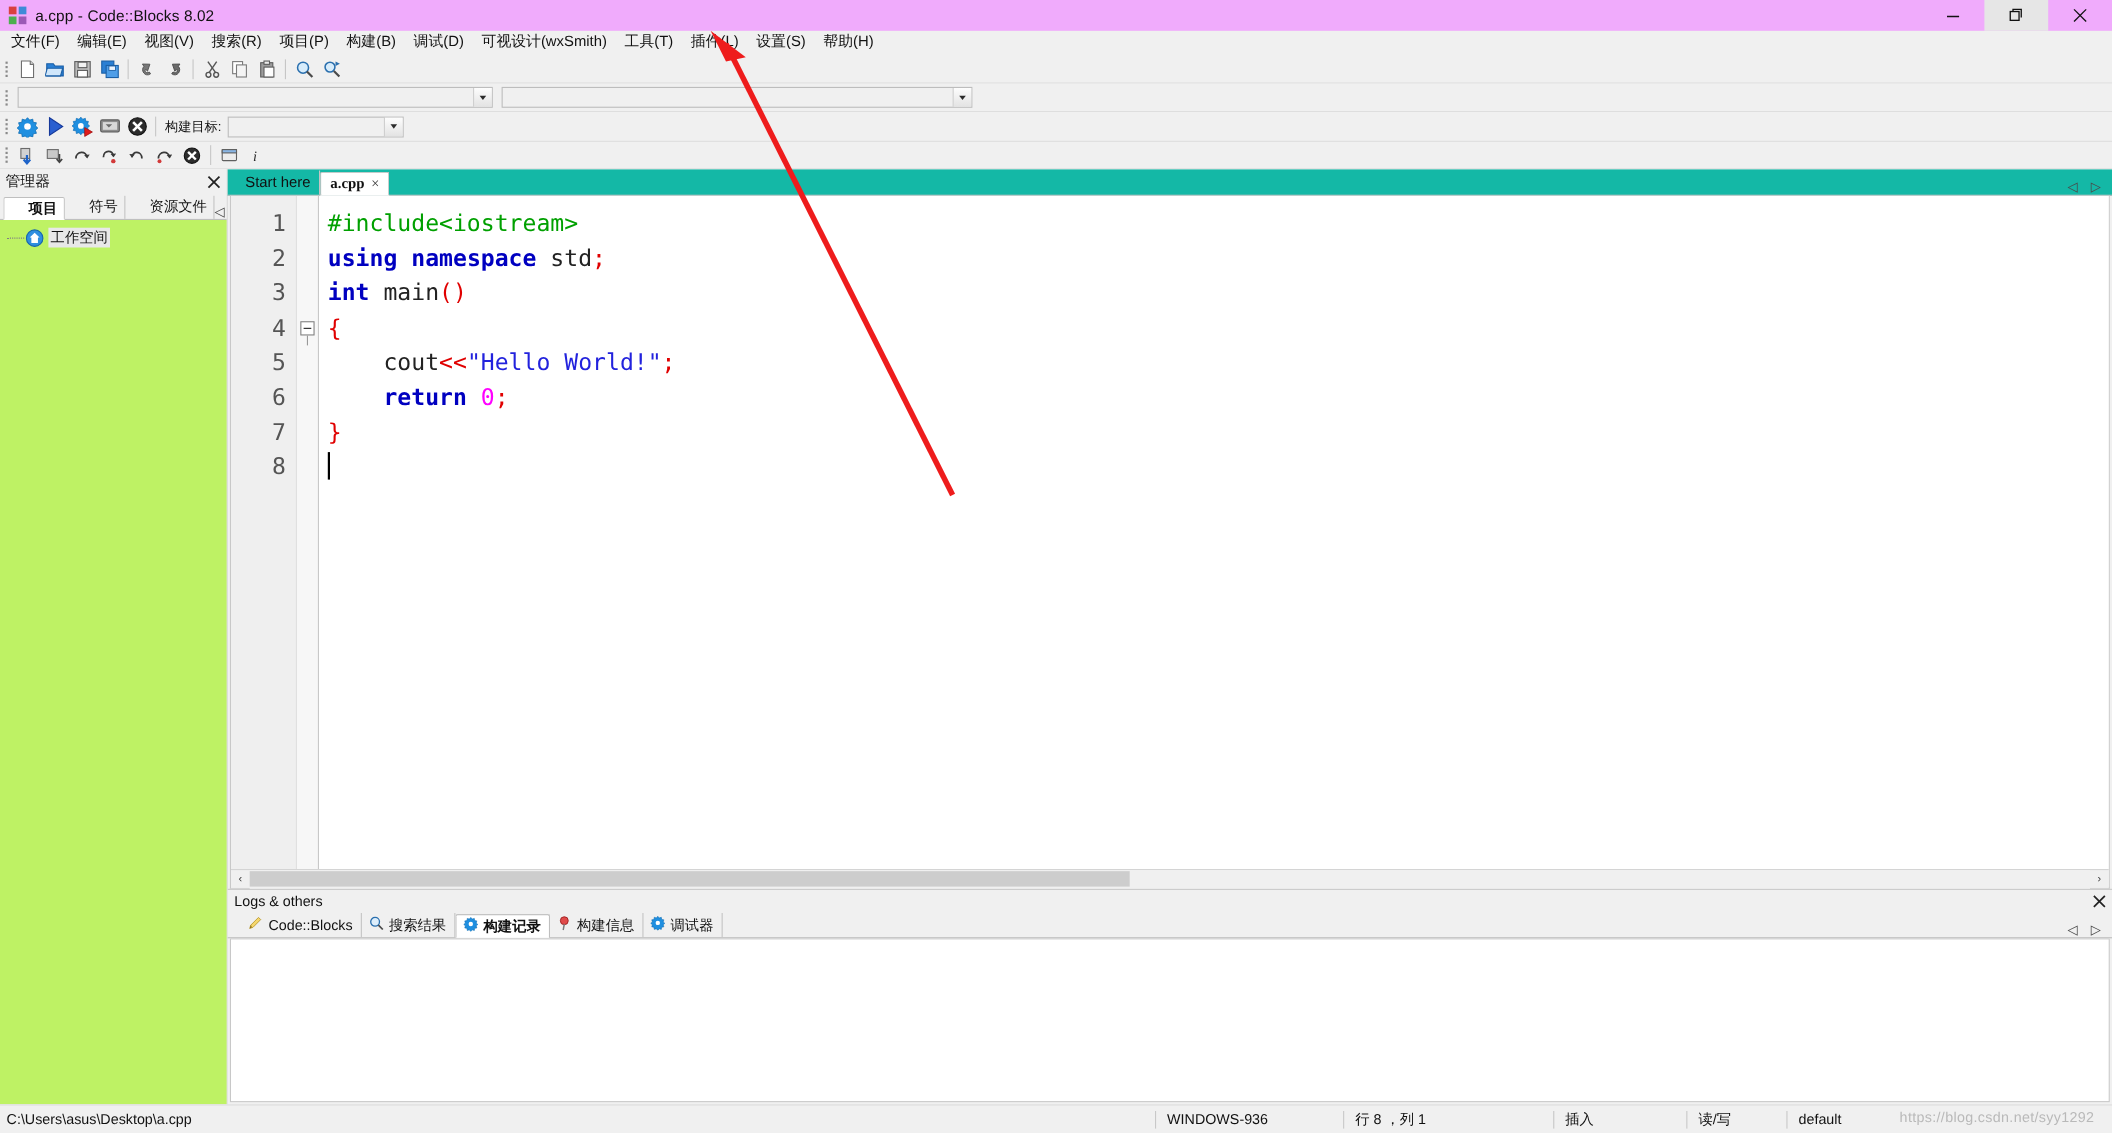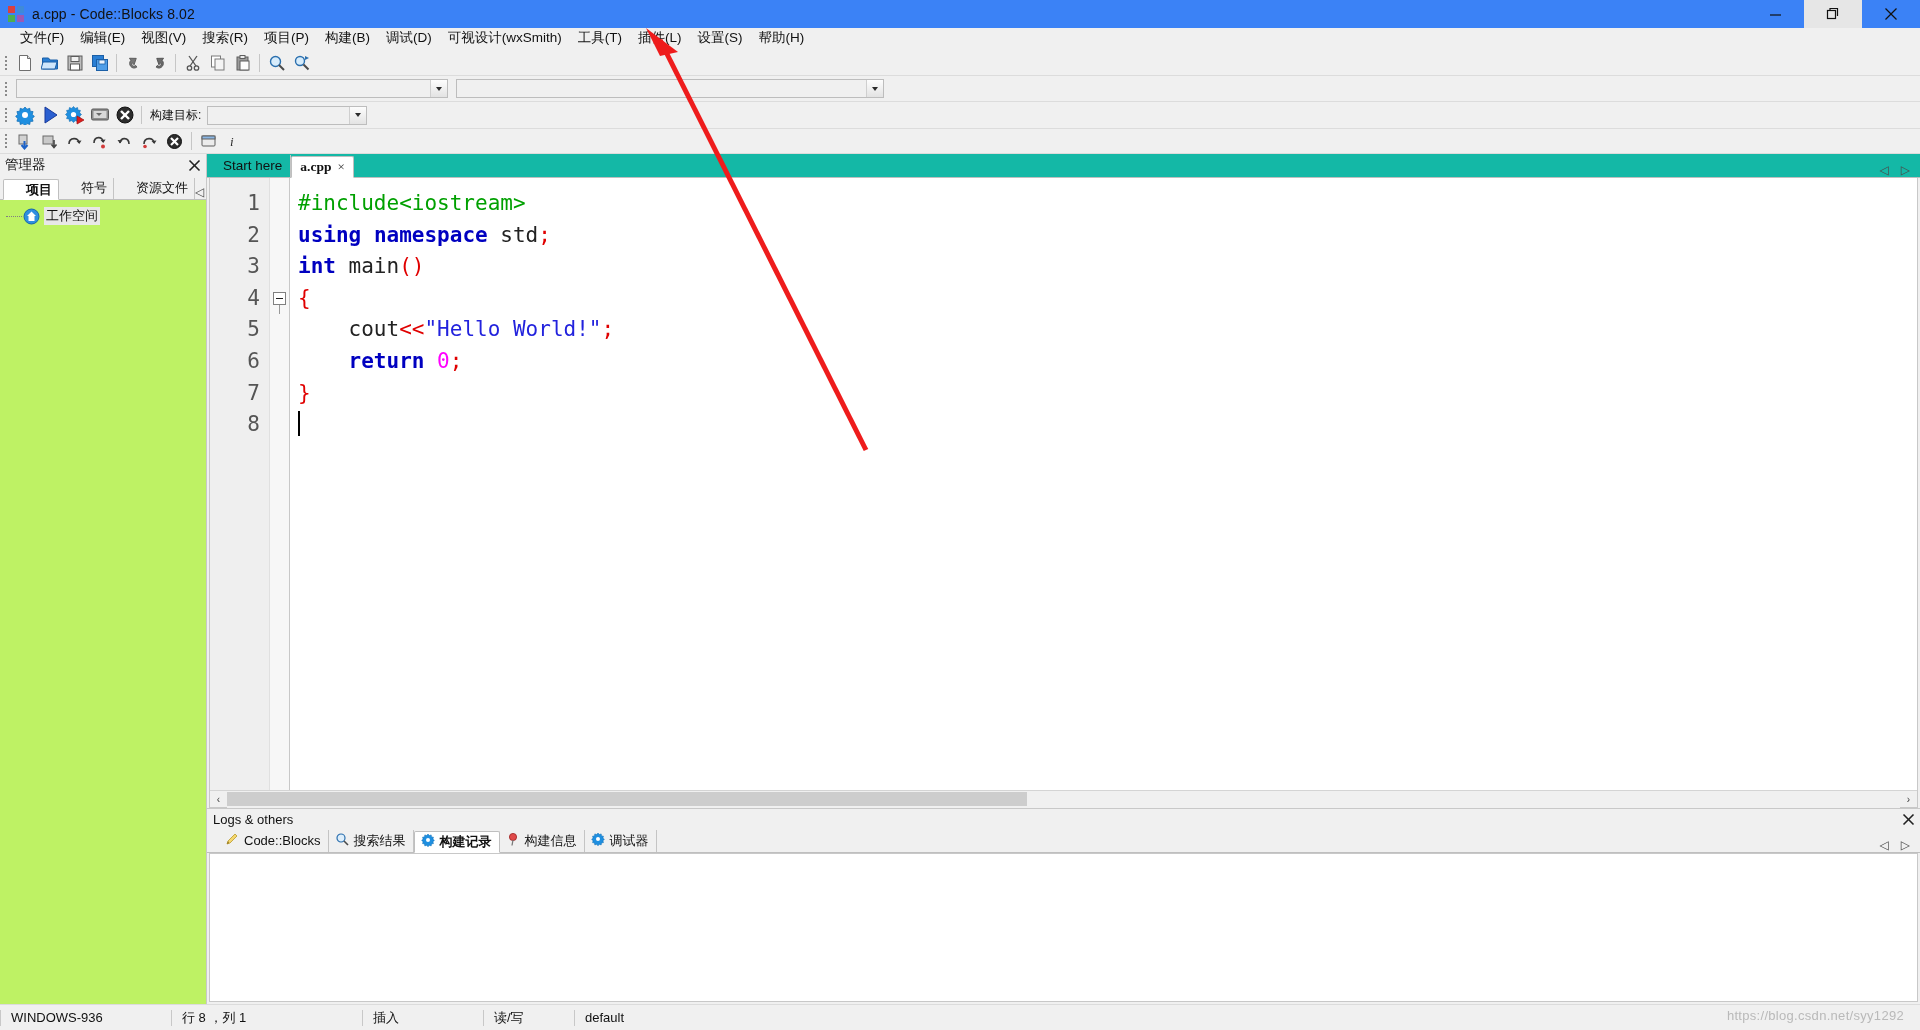--- a/index.html
+++ b/index.html
@@ -13,21 +13,21 @@
   #app {
     width: 1920px; height: 1030px;
     position: relative;
     display: flex; flex-direction: column;
     background: #f0f0f0;
   }
 
   
   .titlebar {
     height: 28px; min-height: 28px;
-    background: #3b82f6;
+    background: #f0abfc;
     display: flex; align-items: center;
     position: relative;
   }
   .tb-icon {
     width: 17px; height: 17px;
     margin-left: 8px; margin-right: 7px;
     position: relative;
     display: block;
   }
   .tb-icon i {
@@ -51,21 +51,21 @@
     background: transparent;
   }
   .tb-btn.restore { background: #e6e6e6; }
   .tb-btn svg { display:block; }
 
   
   .menubar {
     height: 22px; min-height: 22px;
     background: #f0f0f0;
     display: flex; align-items: center;
-    padding-left: 12px;
+    padding-left: 2px;
     border-bottom: 1px solid #f0f0f0;
   }
   .menu-item {
     font-size: 13.5px; color: #111;
     padding: 2px 8px 3px 8px;
     white-space: nowrap;
     line-height: 16px;
   }
 
   
@@ -792,20 +792,21 @@
             <span class="ed-nav">◁</span>
             <span class="ed-nav">▷</span>
           </div>
         </div>
         <div class="logs-body"></div>
       </div>
     </div>
   </div>
 
   <div class="statusbar">
+    <span class="st-cell st-path">C:\Users\asus\Desktop\a.cpp</span>
     <span class="st-sep"></span>
     <span class="st-cell st-enc">WINDOWS-936</span>
     <span class="st-sep"></span>
     <span class="st-cell st-pos">行 8 ，列 1</span>
     <span class="st-sep"></span>
     <span class="st-cell st-ins">插入</span>
     <span class="st-sep"></span>
     <span class="st-cell st-rw">读/写</span>
     <span class="st-sep"></span>
     <span class="st-cell st-def">default</span>

